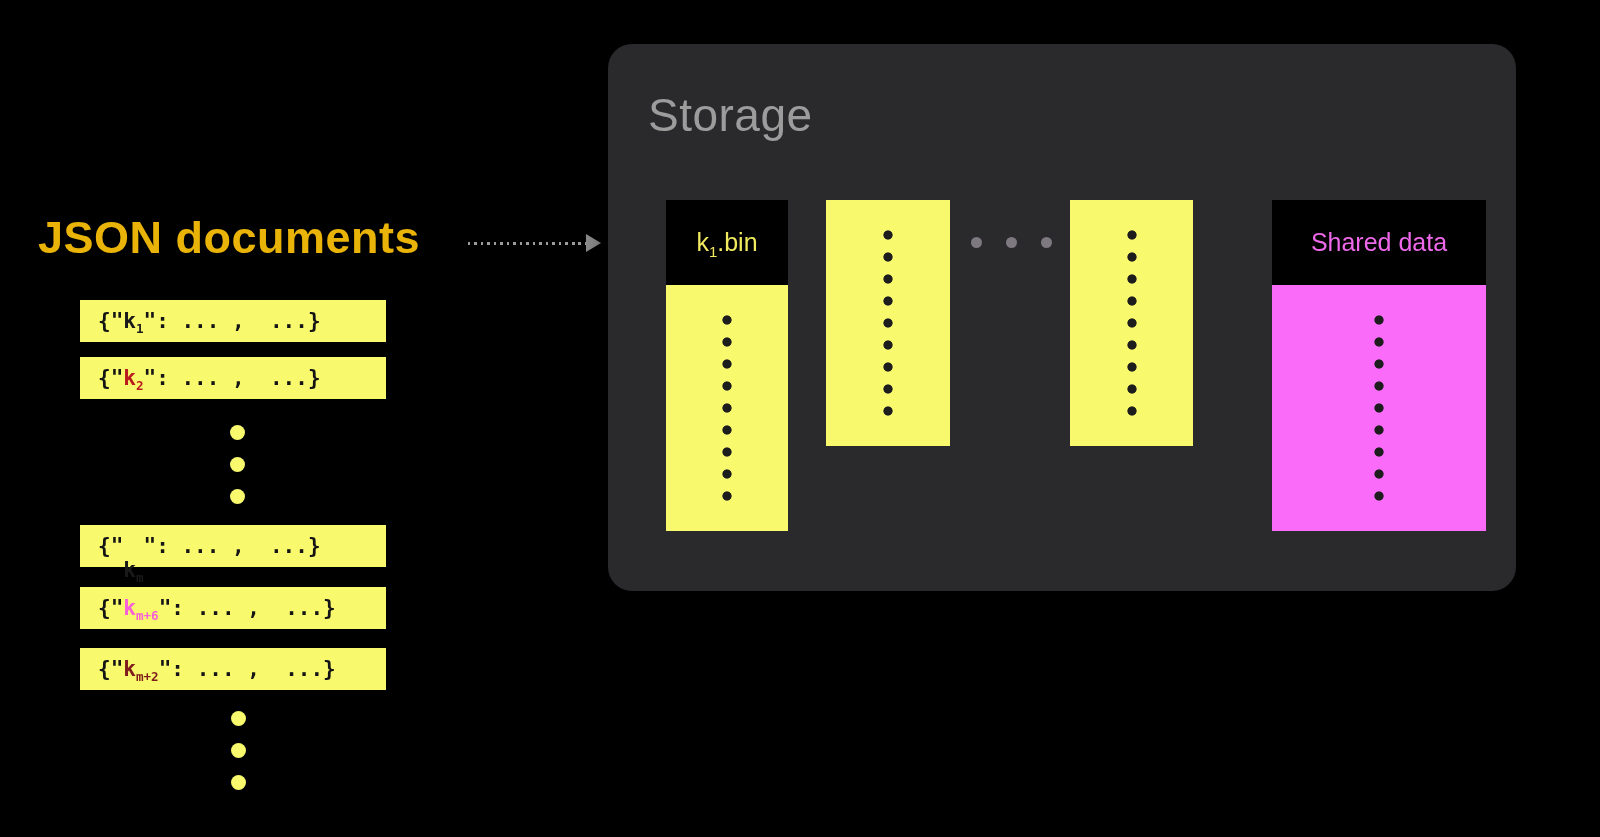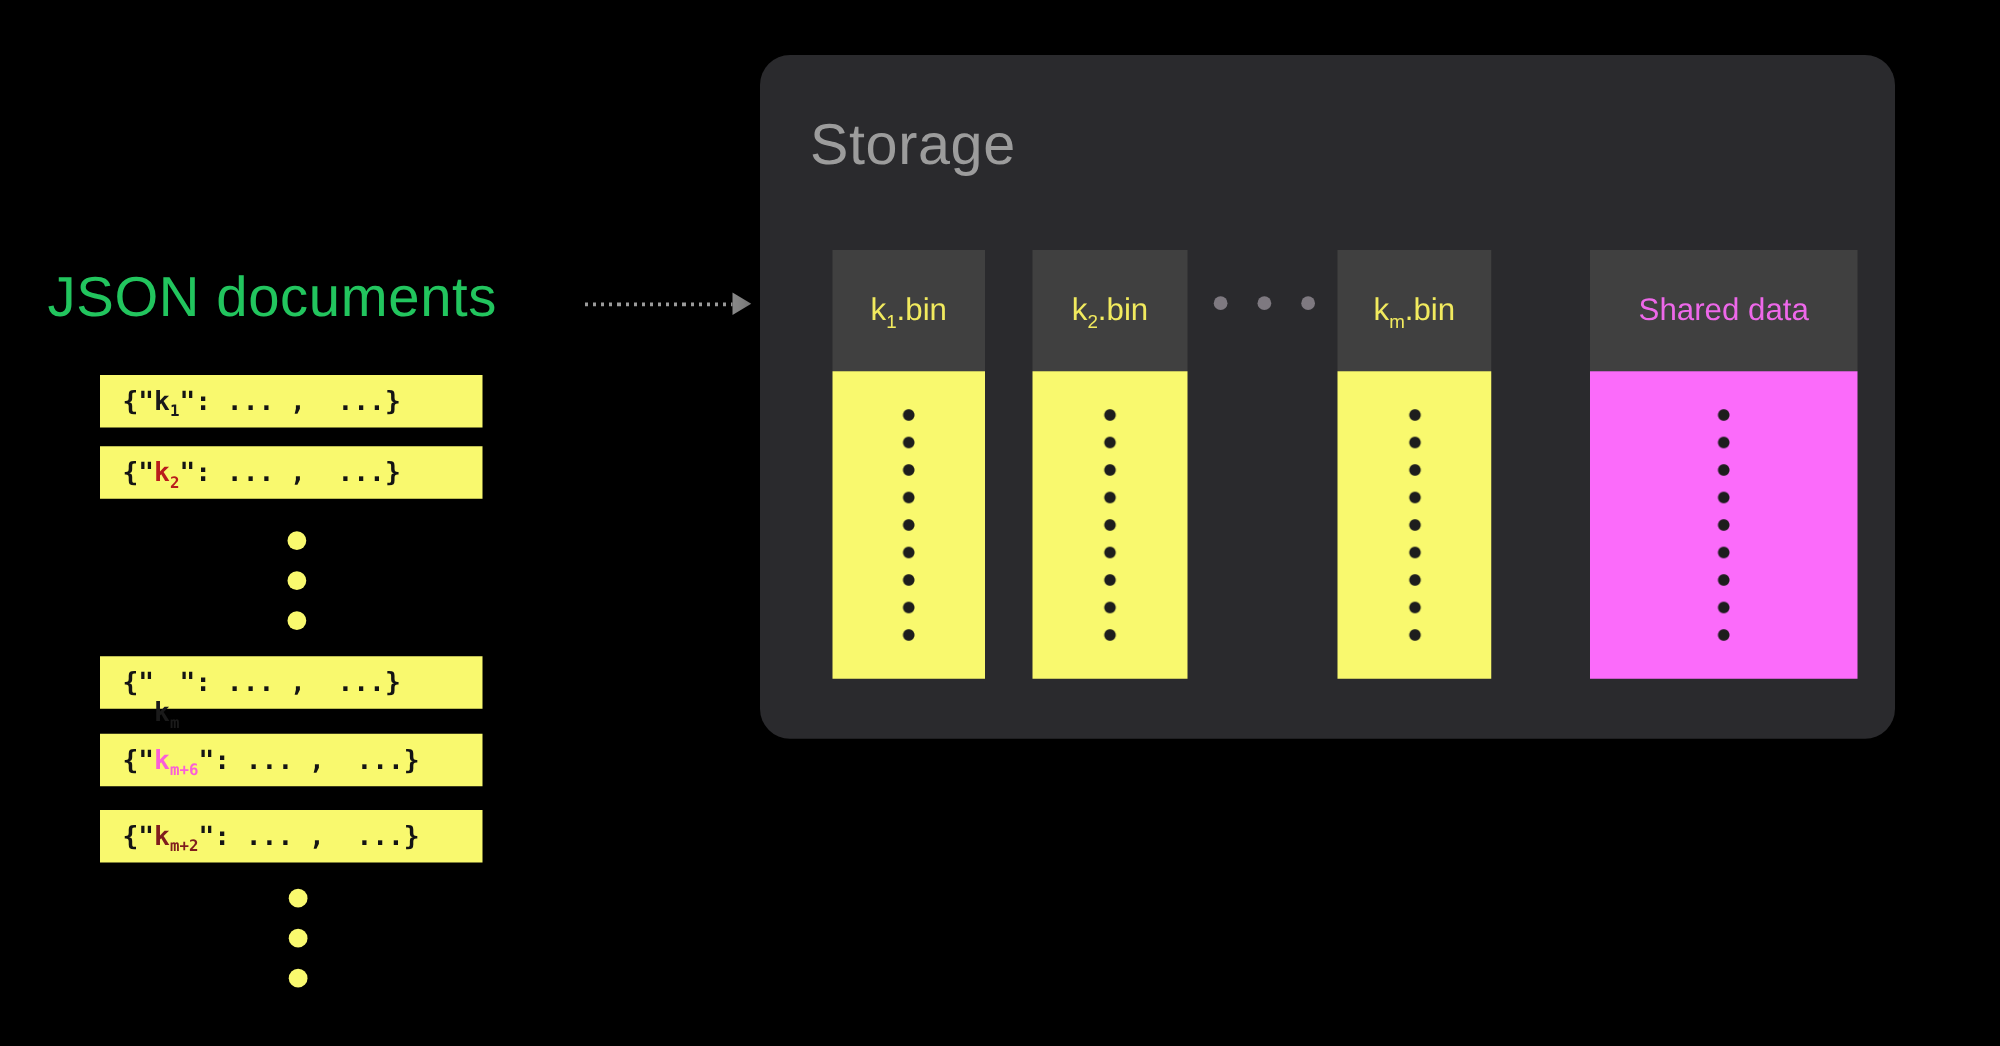--- a/index.html
+++ b/index.html
@@ -7,22 +7,22 @@
     width:1600px;height:837px;
     background:#000;
     font-family:"Liberation Sans",sans-serif;
     position:relative;overflow:hidden;
   }
   .abs{position:absolute;}
 
   
   .json-title{
     left:38px;top:212px;
-    font-size:45px;font-weight:400;letter-spacing:.5px;
-    color:#22c55e;
+    font-size:45px;font-weight:700;letter-spacing:.5px;
+    color:#eab308;
   }
   .arrow-line{
     left:468px;top:242px;width:118px;height:3px;
     background:repeating-linear-gradient(90deg,#9b9b9b 0 2.5px,transparent 2.5px 6.5px);
   }
   .arrow-head{
     left:586px;top:234px;width:0;height:0;
     border-top:9px solid transparent;
     border-bottom:9px solid transparent;
     border-left:15px solid #8d8d8d;
@@ -47,21 +47,21 @@
     box-shadow:0 14px 28px rgba(0,0,0,.6);
     text-align:center;
   }
   .storage-title{
     left:40px;top:44px;
     font-size:46px;font-weight:300;letter-spacing:.5px;
     color:#9c9c9c;
   }
   .bin{top:156px;}
   .bin-header{
-    height:97px;background:#404040;
+    height:85px;background:#000000;
     display:flex;align-items:center;justify-content:center;
     font-size:25px;white-space:pre;
   }
   .bin-body{
     height:246px;
     display:flex;justify-content:center;
   }
   .bin-dots{
     width:10px;height:198px;margin-top:24px;
     background-image:radial-gradient(circle,#1d1d1d 4.2px,rgba(0,0,0,0) 5px);
@@ -111,38 +111,32 @@
   <div class="abs bin" style="left:58px;width:122px">
     <div class="bin-header">
       <span class="bin-label" style="color: rgb(241, 234, 94);"><span>k</span><sub>1</sub><span>.bin</span></span>
     </div>
     <div class="bin-body" style="background: rgb(249, 249, 110);">
       <div class="bin-dots"></div>
     </div>
   </div>
 
   <div class="abs bin" style="left:218px;width:124px">
-    <div class="bin-header">
-      <span class="bin-label" style="color: rgb(241, 234, 94);"><span>k</span><sub>2</sub><span>.bin</span></span>
-    </div>
     <div class="bin-body" style="background: rgb(249, 249, 110);">
       <div class="bin-dots"></div>
     </div>
   </div>
 
   <div class="abs h-ellipsis">
     <div class="dot"></div>
     <div class="dot"></div>
     <div class="dot"></div>
   </div>
 
   <div class="abs bin" style="left:462px;width:123px">
-    <div class="bin-header">
-      <span class="bin-label" style="color: rgb(241, 234, 94);"><span>k</span><sub>m</sub><span>.bin</span></span>
-    </div>
     <div class="bin-body" style="background: rgb(249, 249, 110);">
       <div class="bin-dots"></div>
     </div>
   </div>
 
   <div class="abs bin" style="left:664px;width:214px">
     <div class="bin-header">
       <span class="bin-label" style="color: rgb(238, 104, 234);"><span>Shared data</span><sub></sub><span></span></span>
     </div>
     <div class="bin-body" style="background: rgb(251, 107, 250);">

